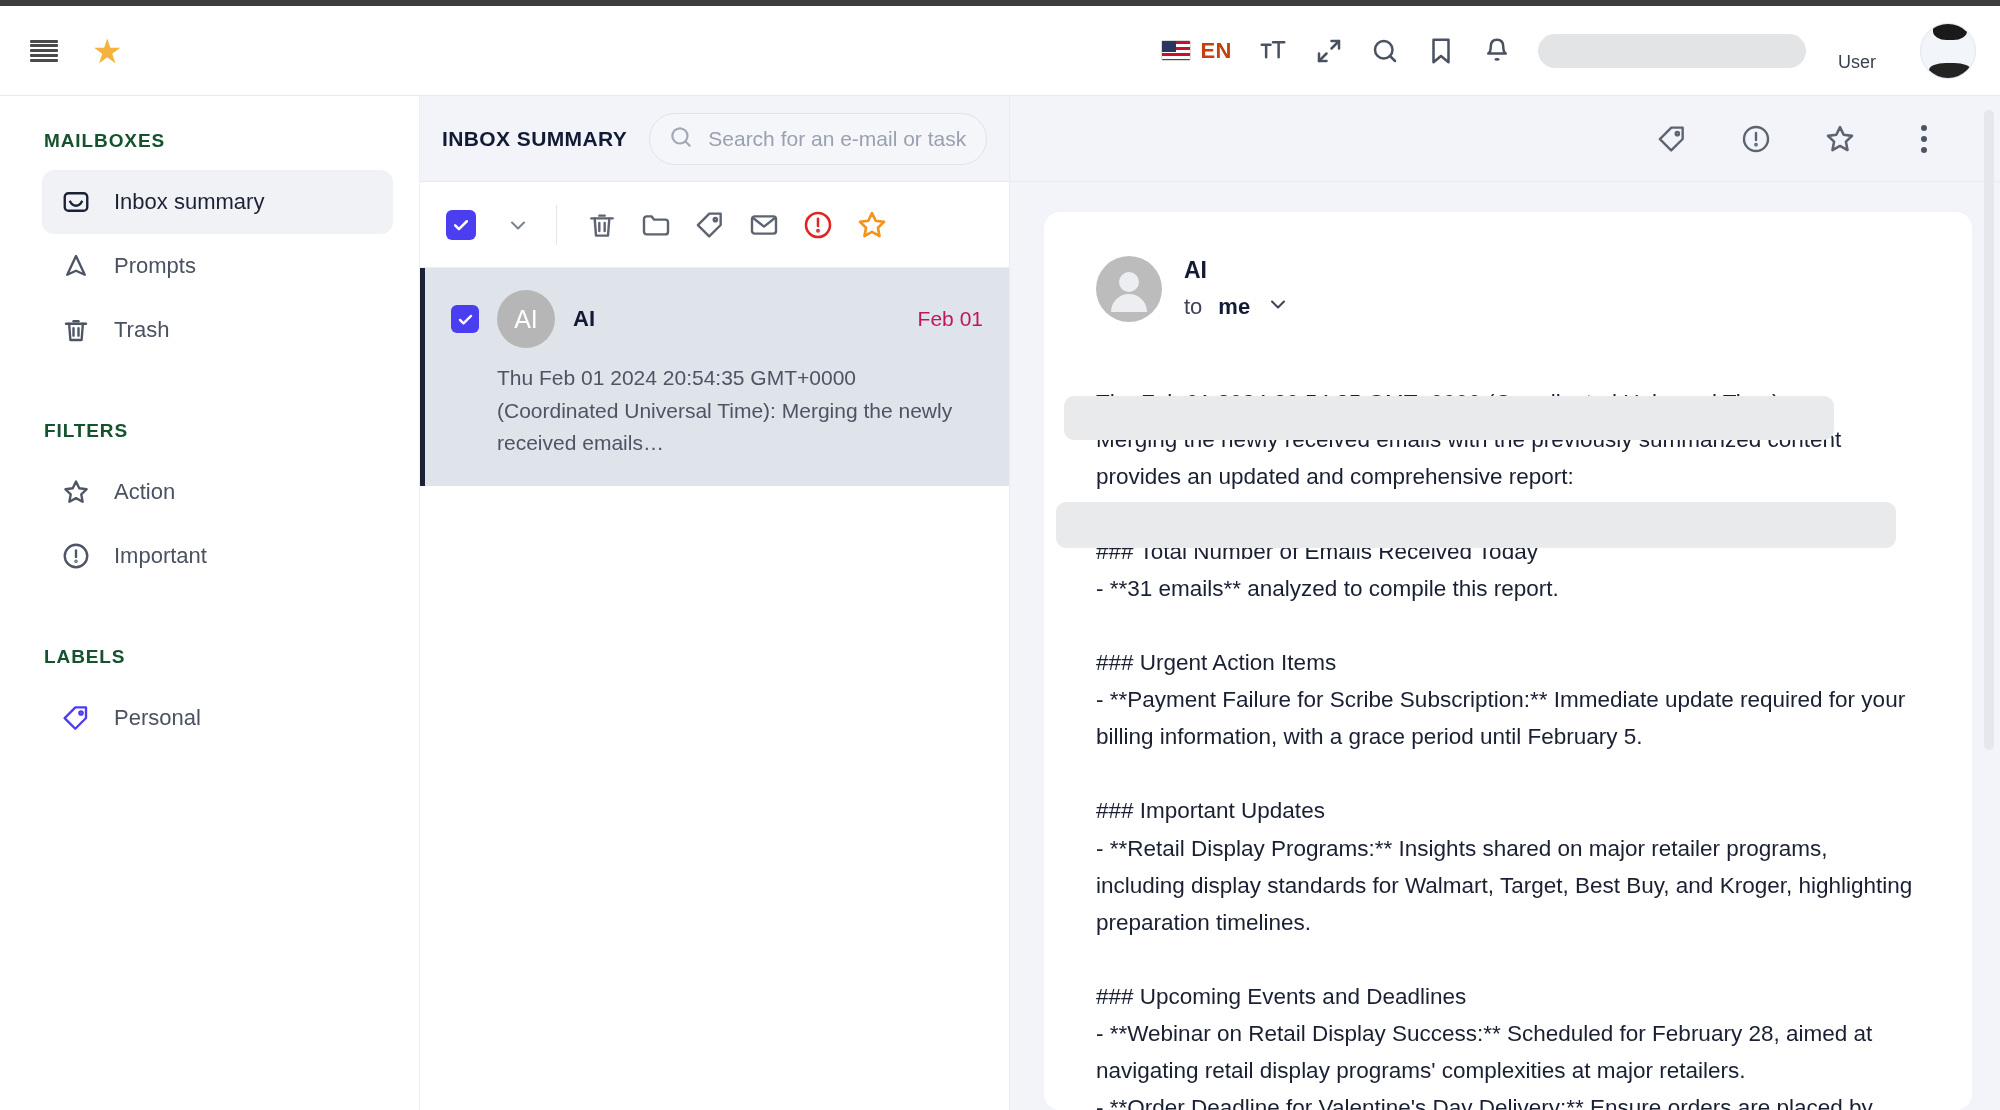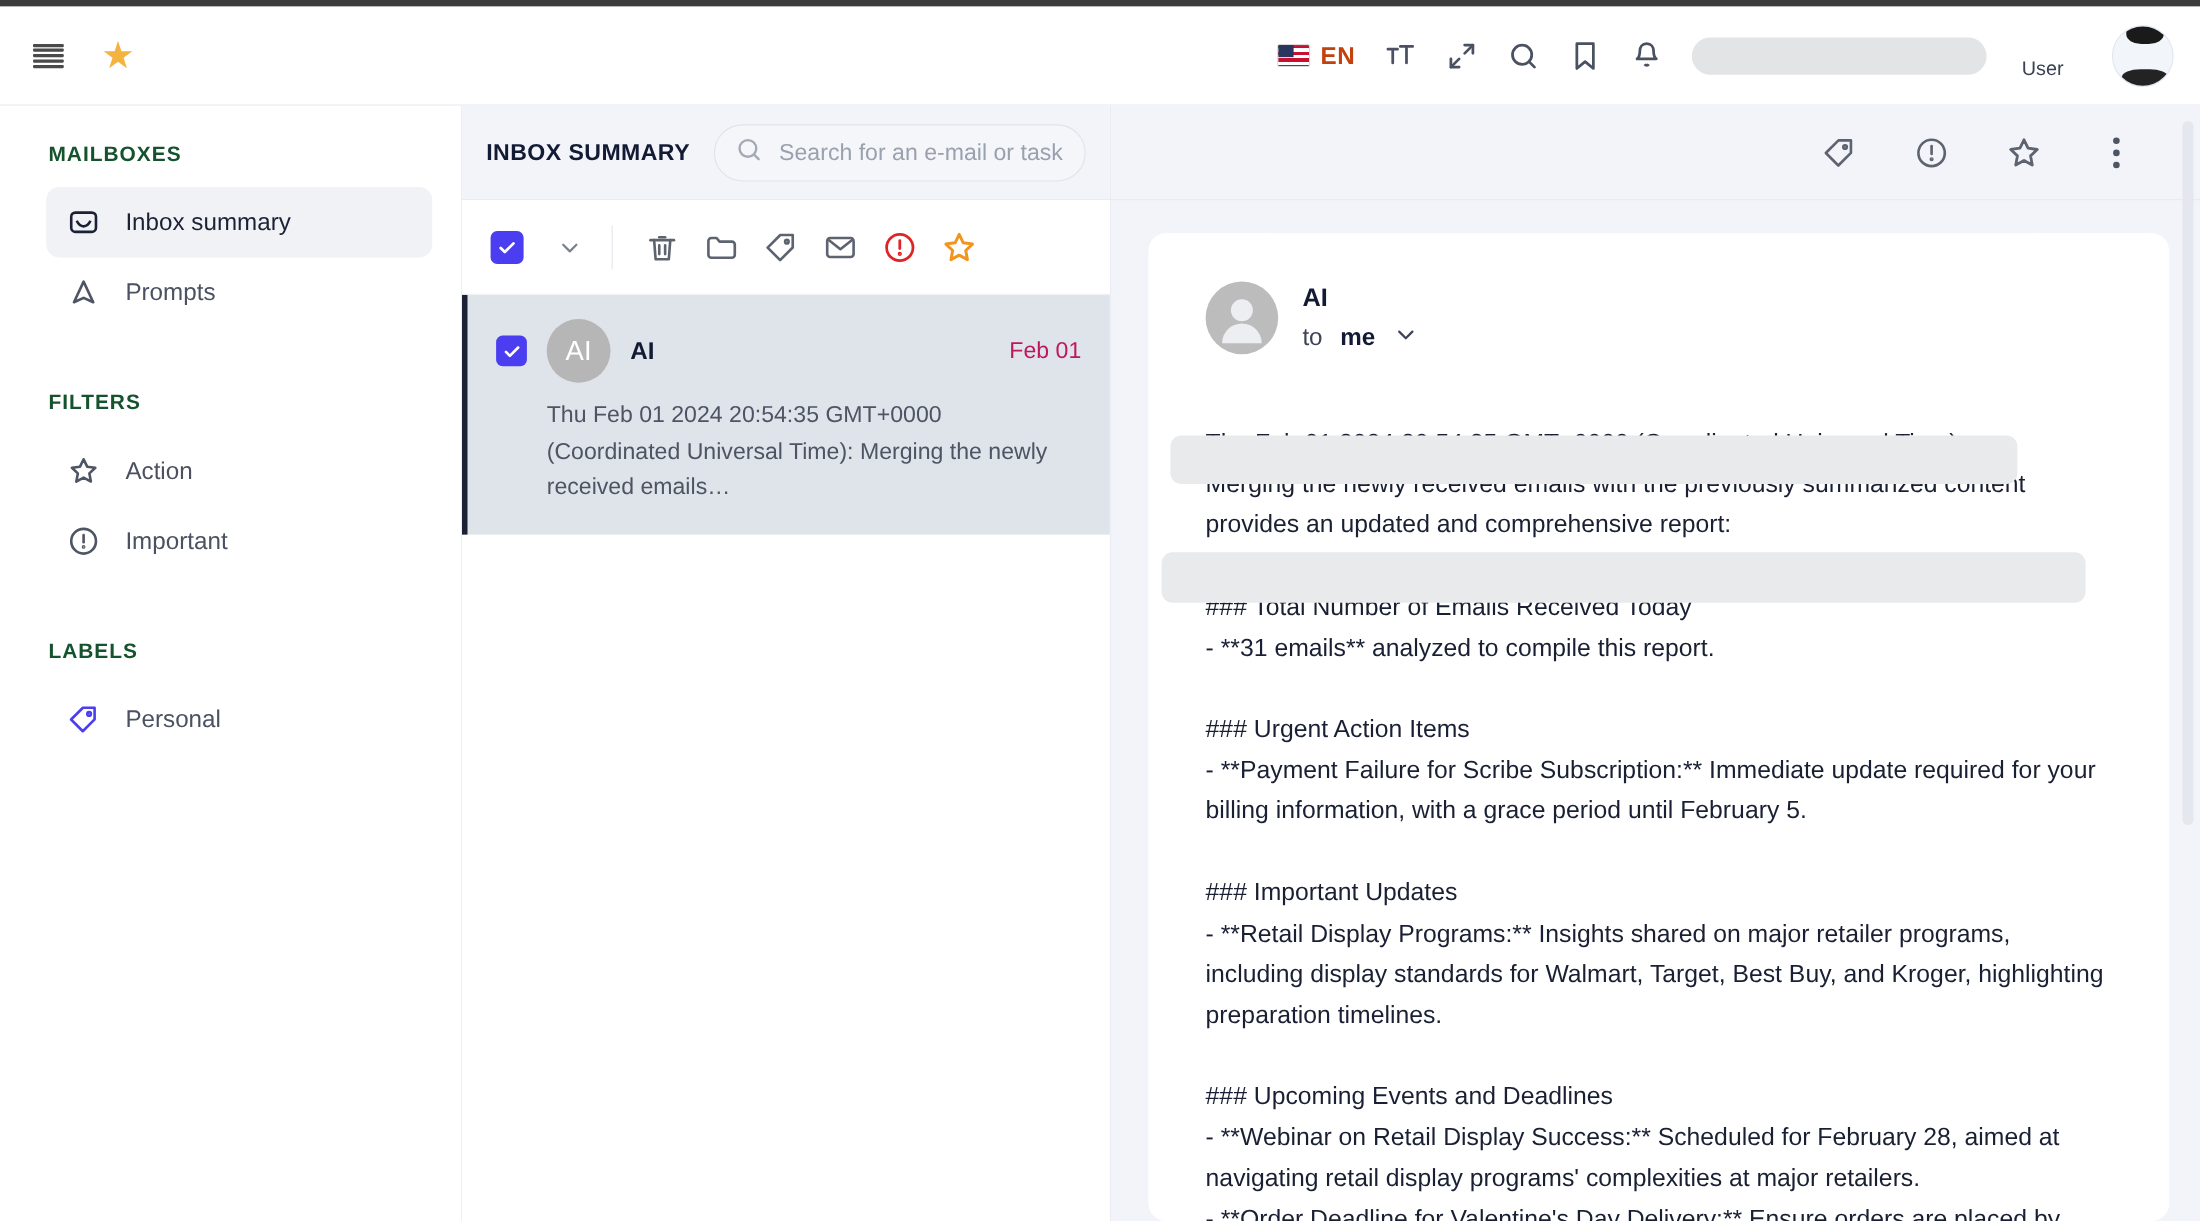--- a/index.html
+++ b/index.html
@@ -231,20 +231,31 @@
 
       <div class="nav-item">
         <span class="nav-icon">
           <svg width="30" height="30" viewBox="0 0 24 24" fill="none" stroke="#4e5564" stroke-width="1.9" stroke-linejoin="round">
             <path d="M12 4l7 15-7-3.2L5 19z"></path>
           </svg>
         </span>
         <span class="label">Prompts</span>
       </div>
 
+      <div class="nav-item">
+        <span class="nav-icon">
+          <svg width="30" height="30" viewBox="0 0 24 24" fill="none" stroke="#4e5564" stroke-width="1.9" stroke-linejoin="round" stroke-linecap="round">
+            <path d="M4 7h16"></path>
+              <path d="M10 5h4"></path>
+              <path d="M6.5 7l1 13h9l1-13"></path>
+              <path d="M10 10.5v6M14 10.5v6"></path>
+          </svg>
+        </span>
+        <span class="label">Trash</span>
+      </div>
 
       <div class="spacer-54"></div>
       <div class="section-label">FILTERS</div>
 
       <div class="nav-item">
         <span class="nav-icon">
           <svg width="30" height="30" viewBox="0 0 24 24" fill="none" stroke="#4e5564" stroke-width="1.9" stroke-linejoin="round">
             <path d="M12 3.6l2.6 5.4 5.9.8-4.3 4.1 1.1 5.9-5.3-2.9-5.3 2.9 1.1-5.9L3.5 9.8l5.9-.8z"></path>
           </svg>
         </span>

